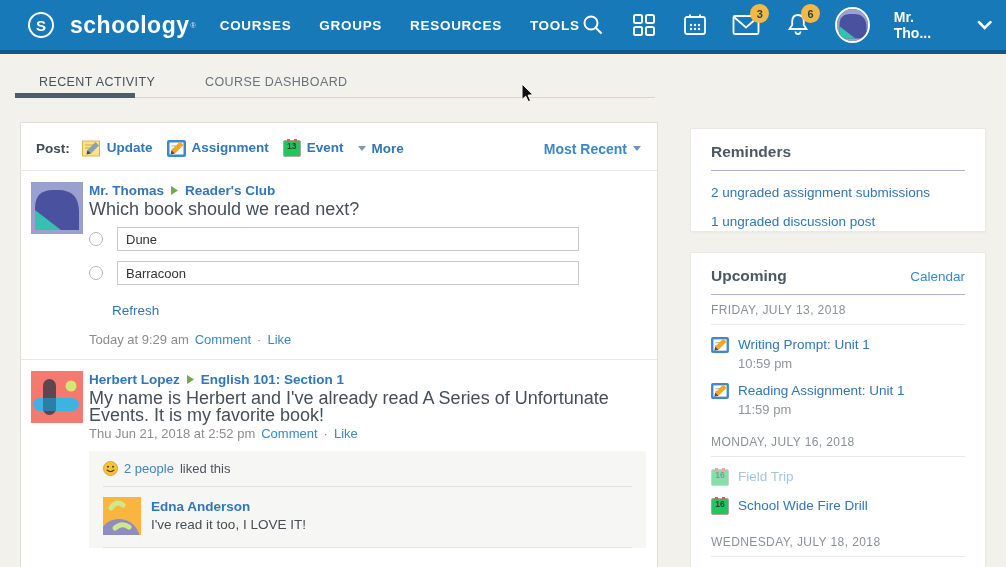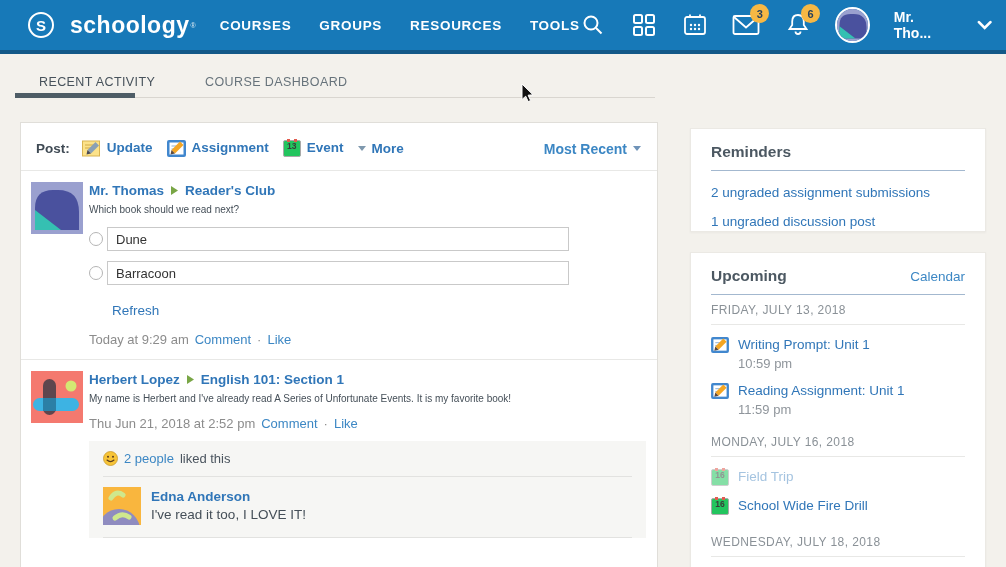--- a/index.html
+++ b/index.html
@@ -47,30 +47,30 @@
   .more-btn .lbl { font-size:13.5px; font-weight:bold; color:#3076b8; }
   .sort-btn { margin-left:auto; display:flex; align-items:center; gap:6px; cursor:pointer;font-weight:bold; }
   .sort-btn .lbl { font-size:14px; color:#3c87c4; }
   .sort-btn .caret { border-top-color:#6f93b8; }
 
   .post { position:relative; padding:12px 16px 12px 68px; }
   .post + .post { border-top:1px solid #e8e8e6; }
   .post-avatar { position:absolute; left:10px; top:11px; width:52px; height:52px; overflow:hidden; }
   .post-title { font-size:13.5px; font-weight:bold; display:flex; align-items:center; gap:7px; }
   .post-title a { color:#3076b8; }
-  .post-text { font-size:10px; color:#454f58; margin-top:3px; line-height:17px; }
+  .post-text { font-size:18px; color:#454f58; margin-top:3px; line-height:17px; }
   .post-meta { margin-top:13px; font-size:13px; color:#8c8c8c; display:flex; gap:6px; align-items:center; }
   .post-meta a { color:#3c87c4; }
   .meta-dot { color:#8c8c8c; }
 
   
   .poll { margin-top:9px; }
   .poll-option { display:flex; align-items:center; margin-bottom:10px; }
   .radio { width:14px; height:14px; border:1px solid #b5b5b5; border-radius:50%; background:#fff; flex:0 0 14px; cursor:pointer; }
-  .poll-box { margin-left:4px; width:462px; height:24px; border:1px solid #c9c9c9; background:#fff;
+  .poll-box { margin-left:14px; width:462px; height:24px; border:1px solid #c9c9c9; background:#fff;
     font-size:13px; color:#333; display:flex; align-items:center; padding-left:8px; cursor:pointer; }
   .poll-box.filled { background:#e9e9e7; border-color:#bfbfbf; }
   .vote-count { margin-left:10px; font-size:13px; color:#8f8f8f; }
   .refresh-link { display:inline-block; margin-left:23px; margin-top:8px; font-size:13.5px; color:#3076b8; cursor:pointer; }
 
   
   .thread { margin-top:10px; width:557px; background:#f6f6f4; padding:10px 14px 0 14px; }
   .likes-row { display:flex; align-items:center; gap:6px; font-size:13px; color:#4a545e;
     padding-bottom:10px; border-bottom:1px solid #e2e2e0; }
   .likes-row a { color:#3c87c4; }
@@ -304,21 +304,21 @@
         </svg>
     </div>
     <div class="post-title">
       <a href="#">Herbert Lopez</a>
       <svg width="7" height="9" viewBox="0 0 7 9">
           <polygon points="0,0 7,4.5 0,9" fill="#79a646"></polygon>
         </svg>
       <a href="#">English 101: Section 1</a>
     </div>
     <div class="post-text">My name is Herbert and I've already read A Series of Unfortunate Events. It is my favorite book!</div>
-    <div class="post-meta" style="margin-top:9px;">
+    <div class="post-meta" style="margin-top:2px;">
       <span>Thu Jun 21, 2018 at 2:52 pm</span>
       <a href="#">Comment</a>
       <span class="meta-dot">·</span>
       <a href="#">Like</a>
     </div>
 
     <div class="thread">
       <div class="likes-row">
         <svg width="15" height="15" viewBox="0 0 15 15">
           <circle cx="7.5" cy="7.5" r="7" fill="#f7c437" stroke="#c99a2e" stroke-width="0.8"></circle>

